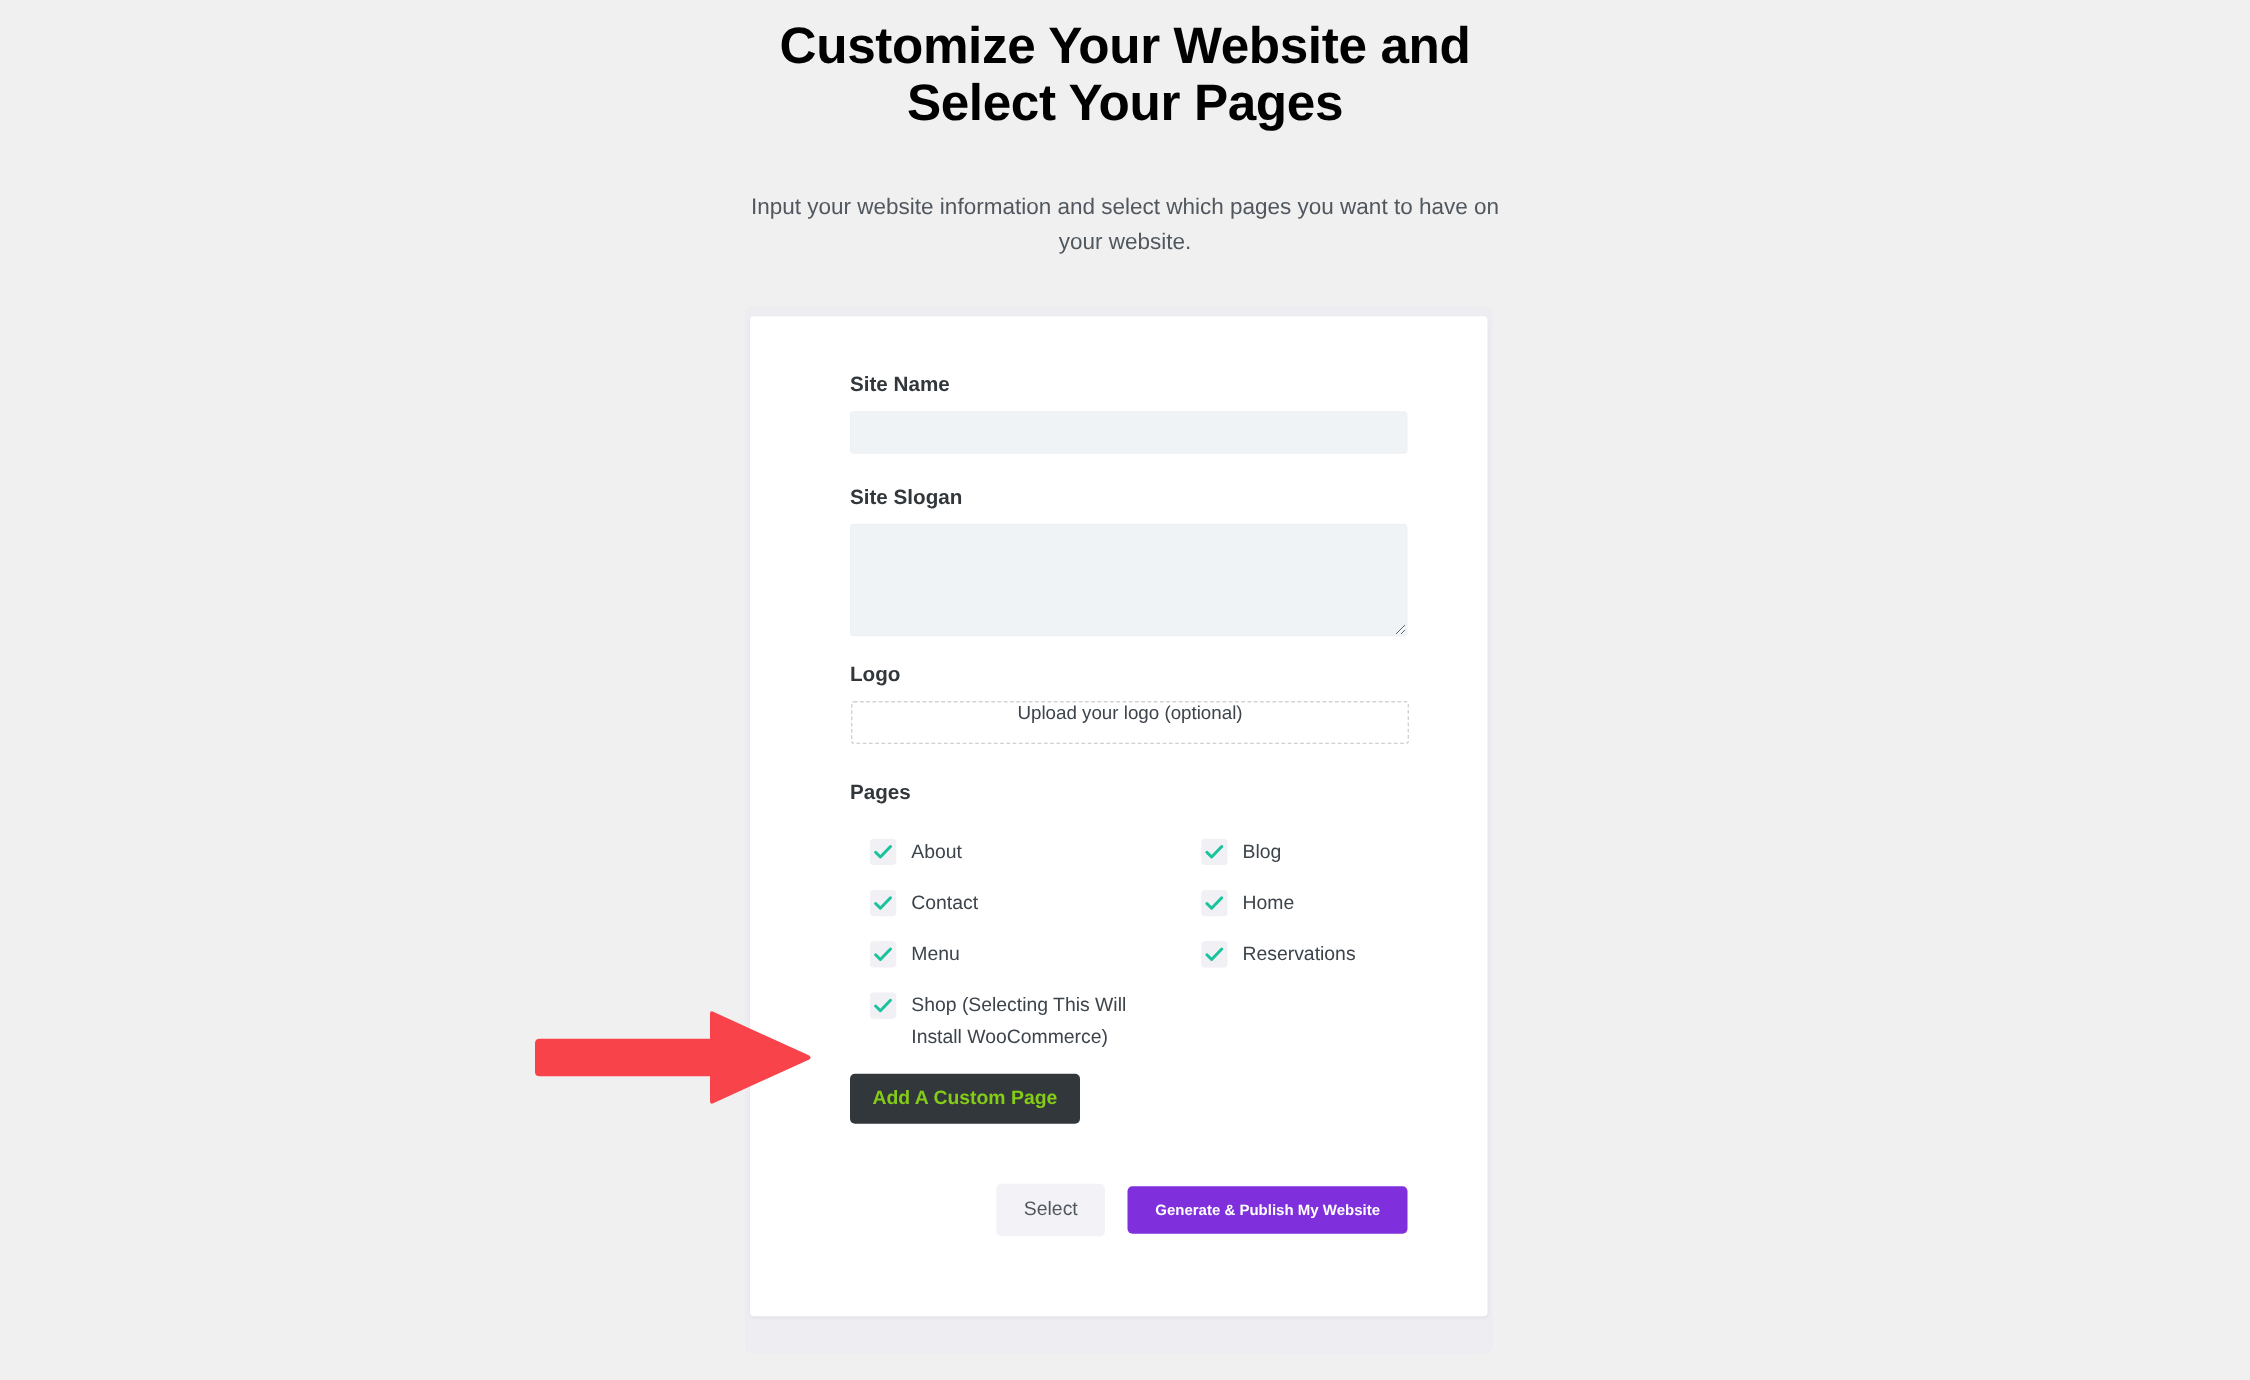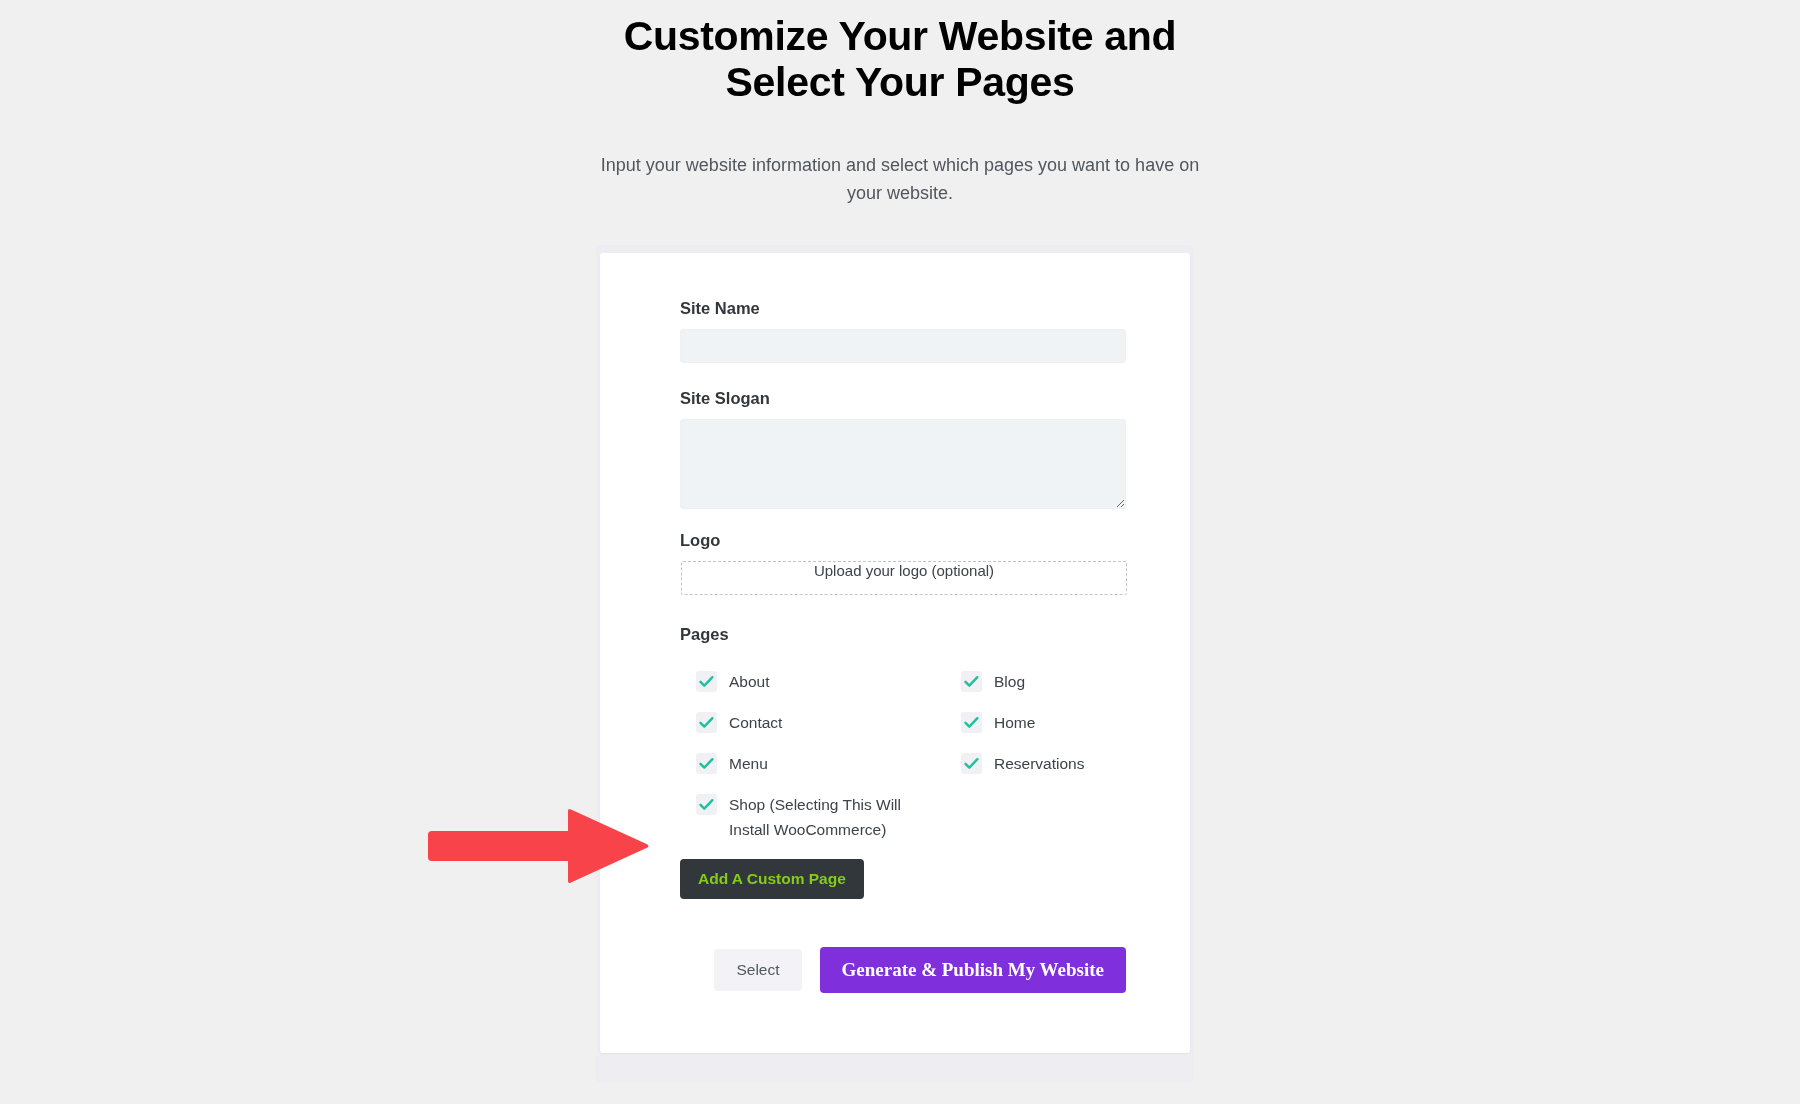--- a/index.html
+++ b/index.html
@@ -201,22 +201,22 @@
     font-family: "Liberation Sans", sans-serif;
     font-size: 15.5px;
     border: none;
     border-radius: 4px;
     padding: 12px 22px;
     cursor: pointer;
   }
   .btn-primary {
     background: #7f2fdb;
     color: #ffffff;
-    font-family: Liberation Serif, serif;
-    font-size: 19px;
+    font-family: Liberation Sans, sans-serif;
+    font-size: 12px;
     font-weight: bold;
     border: none;
     border-radius: 4px;
     padding: 12px 22px;
     cursor: pointer;
   }
 
   
   .annotation-arrow {
     position: absolute;

